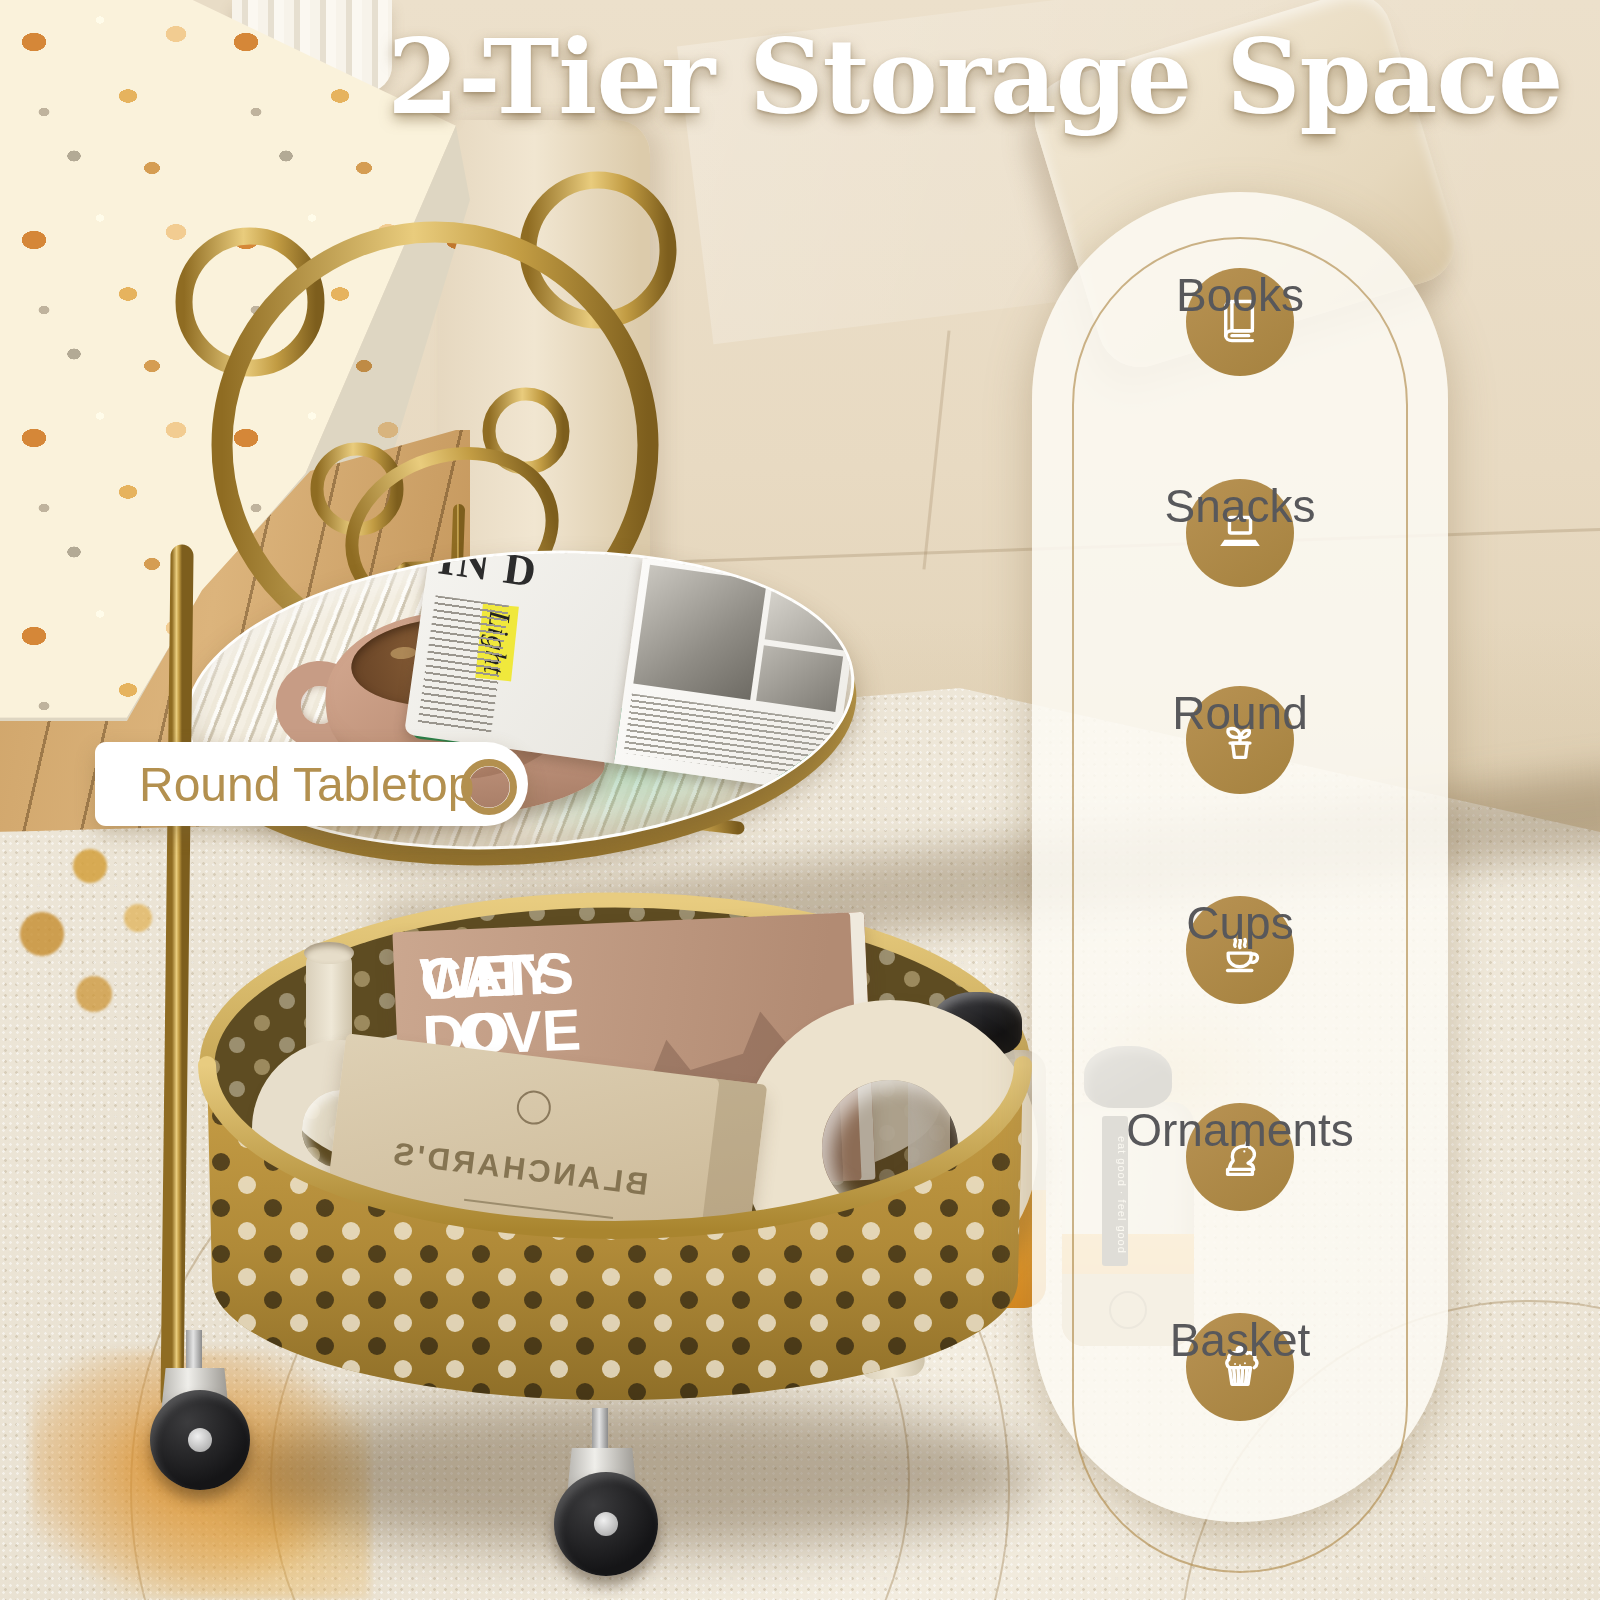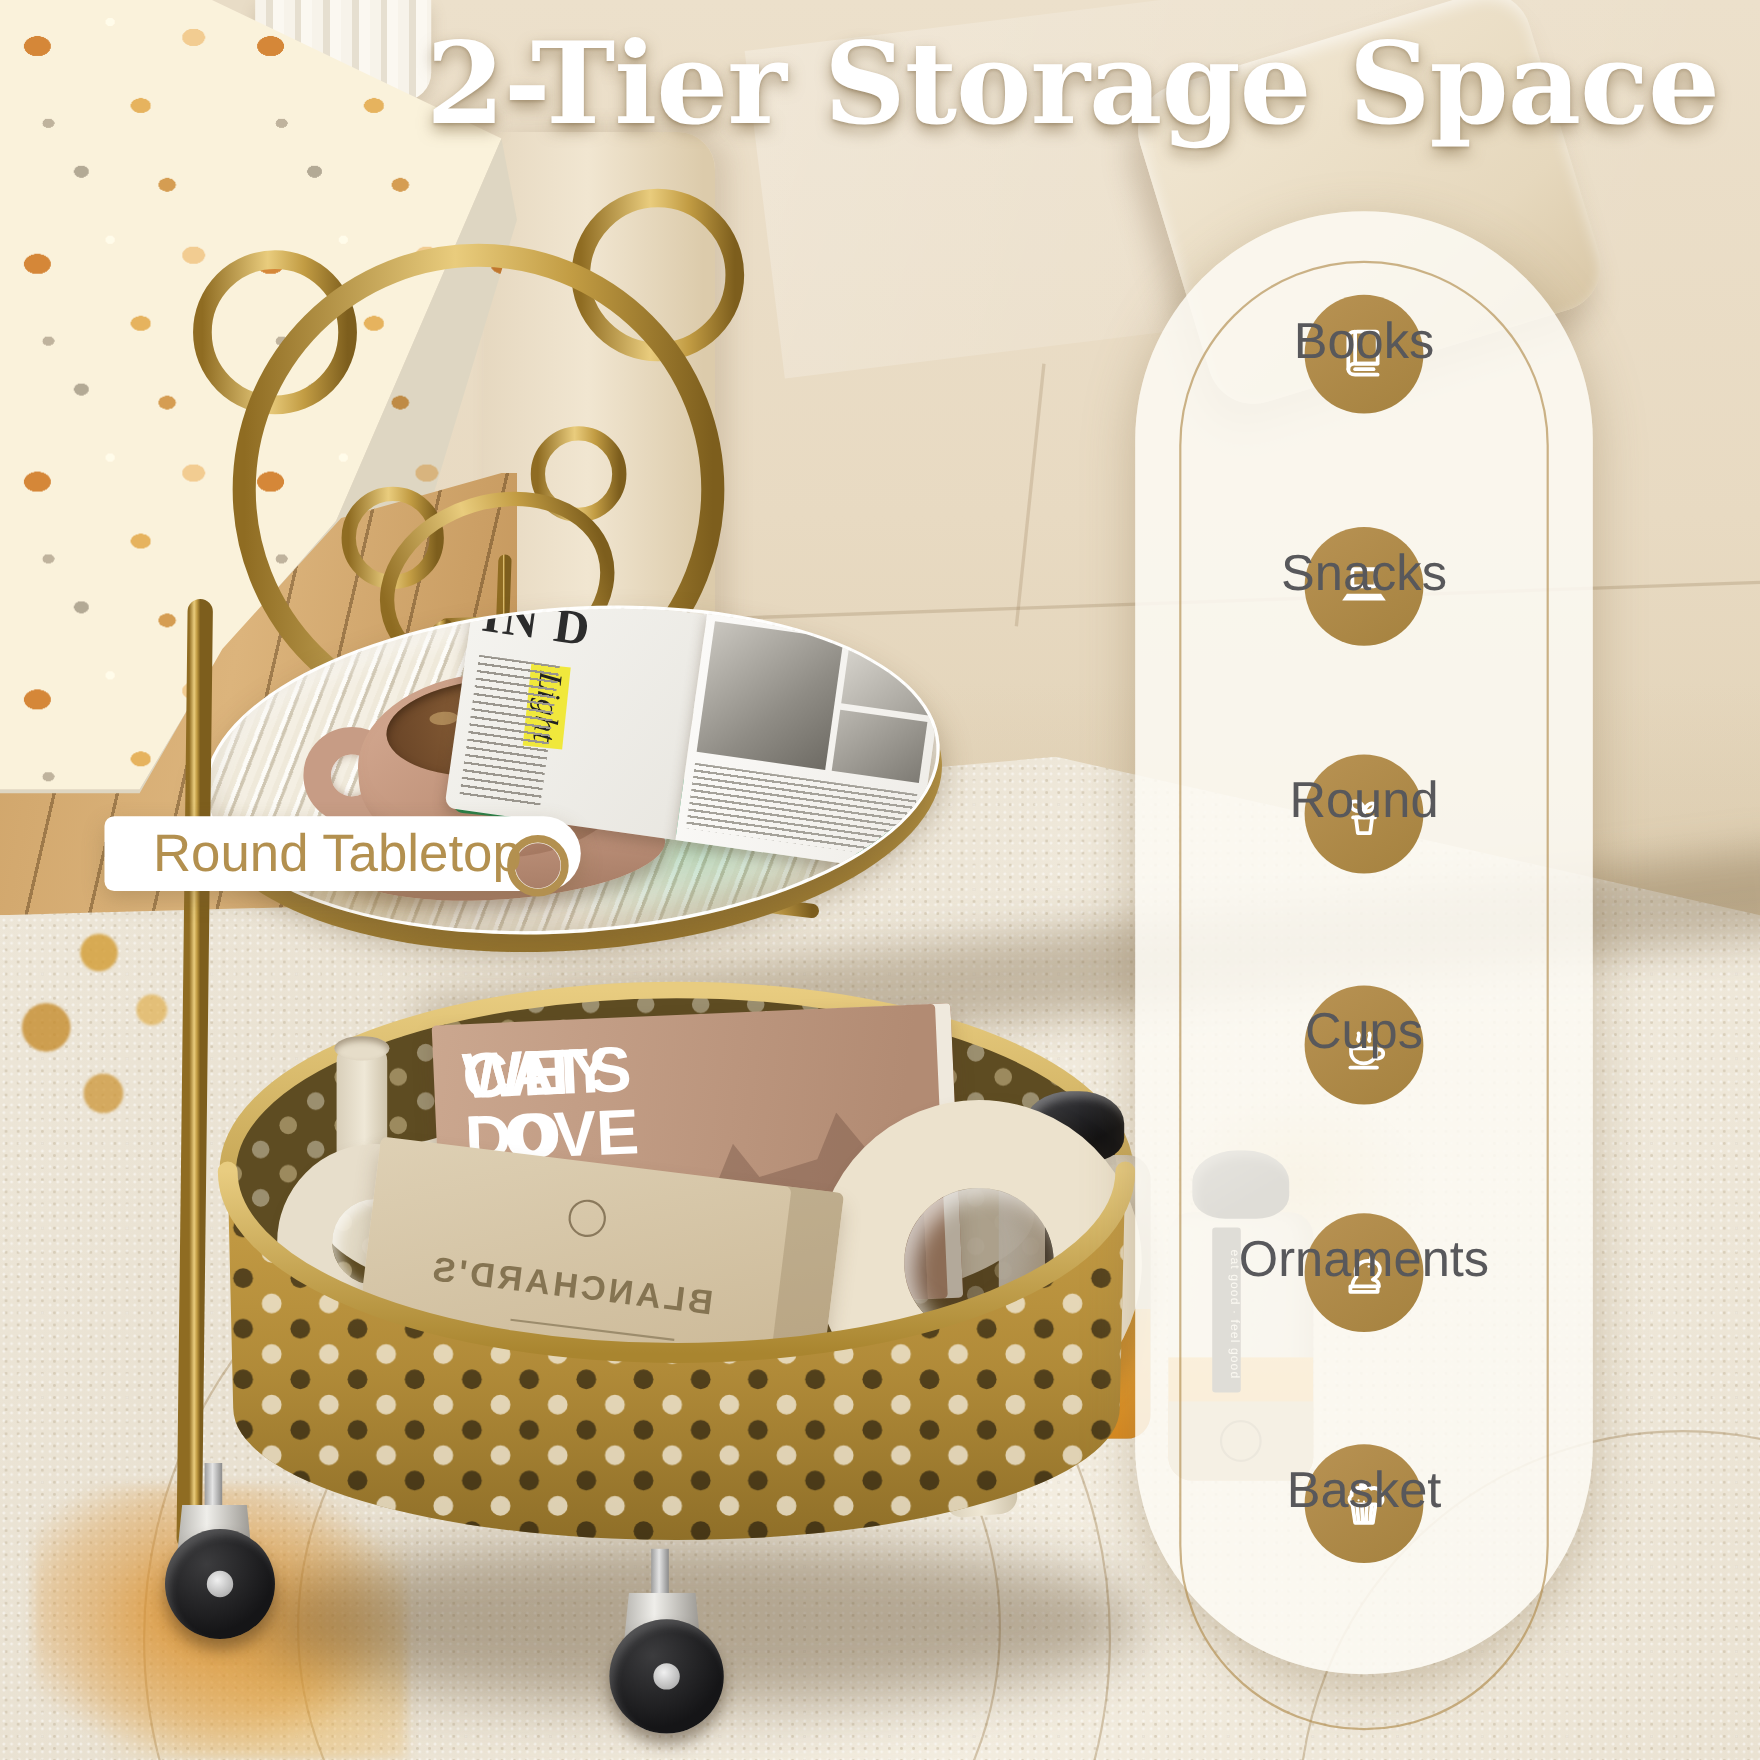--- a/index.html
+++ b/index.html
@@ -205,21 +205,21 @@
   .w1 .hub{left:38px;top:98px;width:24px;height:24px;position:absolute;}
   .w2{left:552px;top:1408px;}
   .w2 .stem{left:40px;top:0;width:16px;height:44px;position:absolute;}
   .w2 .fork{left:14px;top:40px;width:72px;height:58px;position:absolute;}
   .w2 .wheel{left:2px;top:64px;width:104px;height:104px;position:absolute;}
   .w2 .hub{left:42px;top:104px;width:24px;height:24px;position:absolute;}
 
   
   .pill{z-index:30;color:#b3904f;font-size:48px;display:flex;align-items:center;
     box-shadow:0 8px 20px rgba(120,95,55,.3);}
-  .pill1{left:95px;top:742px;width:433px;height:68px;border-radius:12px 46px 46px 12px;
+  .pill1{left:95px;top:742px;width:433px;height:84px;border-radius:12px 46px 46px 12px;
     background:radial-gradient(circle at 394px 45px, rgba(255,255,255,0) 0 20px, #ffffff 21px);
     padding-left:44px;}
   .pill1 .ring{left:366px;top:17px;width:56px;height:56px;border:7px solid #b3904f;border-radius:50%;}
   .pill2{left:390px;top:1292px;width:530px;height:96px;border-radius:48px 10px 10px 48px;
     background:#ffffff;padding-left:22px;}
   .pill2 .dotball{position:relative;width:64px;height:64px;border-radius:50%;margin-right:20px;flex:0 0 auto;
     background:
       radial-gradient(circle at 30% 32%, #2b2417 0 8px, transparent 9px),
       radial-gradient(circle at 60% 72%, #2b2417 0 9px, transparent 10px),
       radial-gradient(circle at 76% 30%, #f6efe0 0 6px, transparent 7px),
@@ -227,21 +227,21 @@
 
   
   .panel-bg{left:1032px;top:192px;width:416px;height:1330px;border-radius:208px;z-index:32;
     background:rgba(252,249,243,.88);box-shadow:0 14px 46px rgba(140,115,75,.38);}
   .panel-line{left:1072px;top:237px;width:336px;height:1336px;border-radius:168px;z-index:33;
     border:2px solid rgba(176,140,77,.65);}
   .feature{left:1032px;width:416px;z-index:34;display:flex;flex-direction:column;align-items:center;}
   .feature .circ{position:relative;width:108px;height:108px;border-radius:50%;
     background:linear-gradient(145deg,#b89253,#a5823f);display:flex;align-items:center;justify-content:center;}
   .feature .circ svg{position:static;}
-  .feature .lbl{position:relative;margin-top:14px;font-size:46px;color:#58585b;}
+  .feature .lbl{position:relative;font-size:46px;color:#58585b;}
   .f1{top:268px;} .f2{top:479px;} .f3{top:686px;} .f4{top:896px;} .f5{top:1103px;} .f6{top:1313px;}
 
   
   .title{left:340px;top:16px;width:1270px;z-index:40;text-align:center;color:#ffffff;
     font-family:"DejaVu Serif","Liberation Serif",serif;font-weight:bold;font-size:103px;
     letter-spacing:-1px;text-shadow:0 6px 14px rgba(121,96,59,.55), 0 2px 3px rgba(121,96,59,.35);}
 </style>
 </head>
 <body>
 

